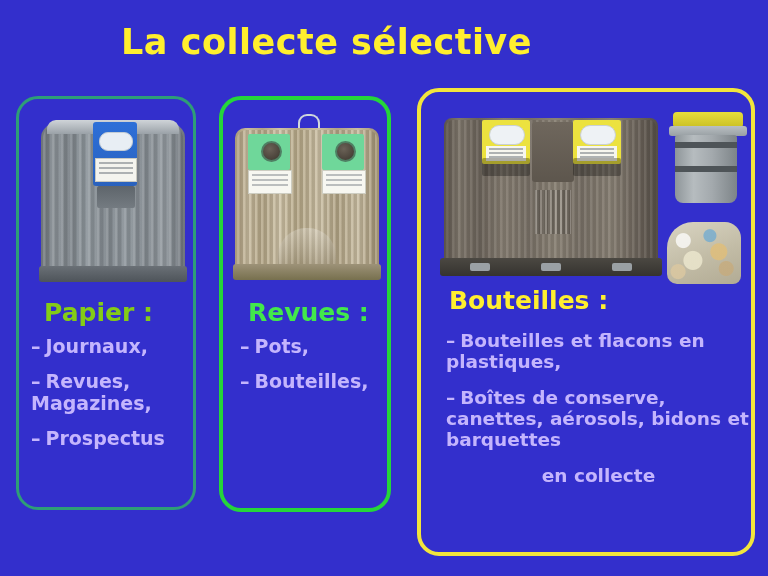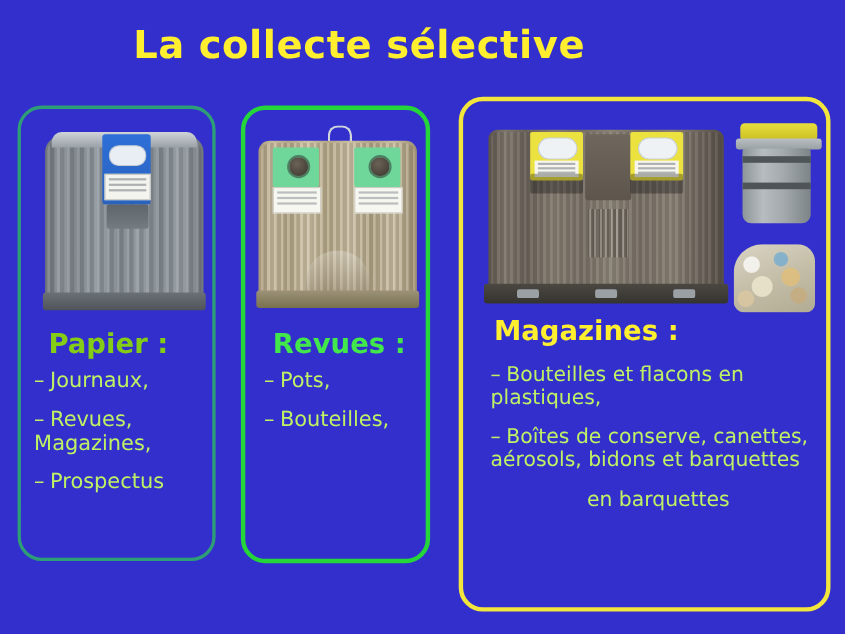--- a/index.html
+++ b/index.html
@@ -29,21 +29,21 @@
   .panel.p2{left:219px;top:96px;width:172px;height:416px;border:4px solid #25d63a;}
   .panel.p3{left:417px;top:88px;width:338px;height:468px;border:4px solid #f2e53c;}
 
   
   .head{position:absolute;font-weight:700;white-space:nowrap;}
   .head.h1{left:44px;top:298px;font-size:25px;color:#84cc16;}
   .head.h2{left:248px;top:298px;font-size:25px;color:#42e84b;}
   .head.h3{left:449px;top:286px;font-size:25px;color:#ffef2e;}
 
   
-  .list{position:absolute;color:#bef264;font-weight:400;}
+  .list{position:absolute;color:#c4b5fd;font-weight:700;}
   .list.l1{left:31px;top:336px;width:164px;font-size:19px;line-height:1.12;}
   .list.l2{left:240px;top:336px;width:155px;font-size:19px;line-height:1.12;}
   .list.l3{left:429px;top:330px;width:322px;font-size:18.5px;line-height:1.14;}
   .li{margin-bottom:14px;}
   .list.l3 .li{margin-bottom:15px;margin-left:17px;}
   .li .dash{margin-right:5px;}
   .li.last{margin-bottom:0;}
   .center{text-align:center;}
 
   
@@ -307,26 +307,26 @@
     <div class="wb-lidrim"></div>
     <div class="wb-body"></div>
     <div class="wb-band b1"></div>
     <div class="wb-band b2"></div>
   </div>
 
   <div class="pic" id="recycling-bag">
     <div class="rb-shape"></div>
   </div>
 
-  <div class="head h3">Magazines :</div>
+  <div class="head h3">Bouteilles :</div>
   <div class="list l3">
     <div class="li">
       <span class="dash">–</span><span>Bouteilles et flacons en plastiques,</span>
     </div>
     <div class="li">
       <span class="dash">–</span><span>Boîtes de conserve, canettes, aérosols, bidons et barquettes</span>
     </div>
     <div class="li last center">
-      <span>en barquettes</span>
+      <span>en collecte</span>
     </div>
   </div>
 
 </div>
 
 </body></html>

